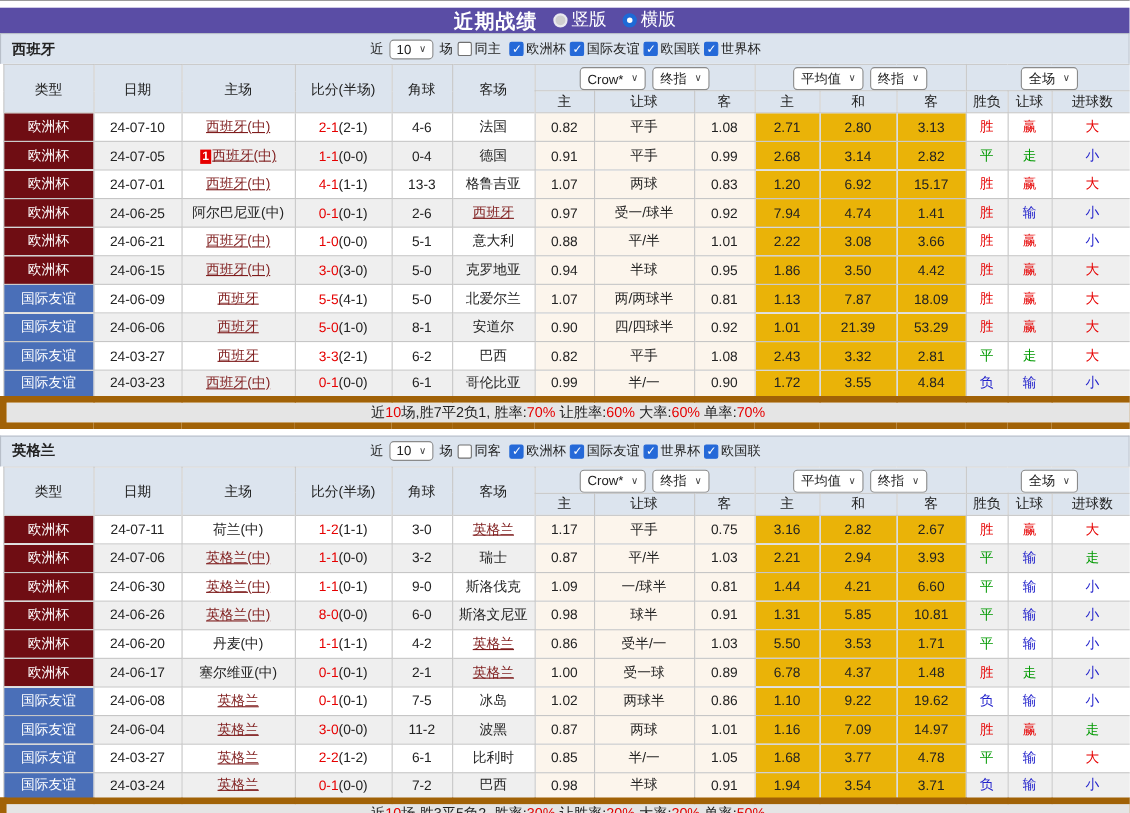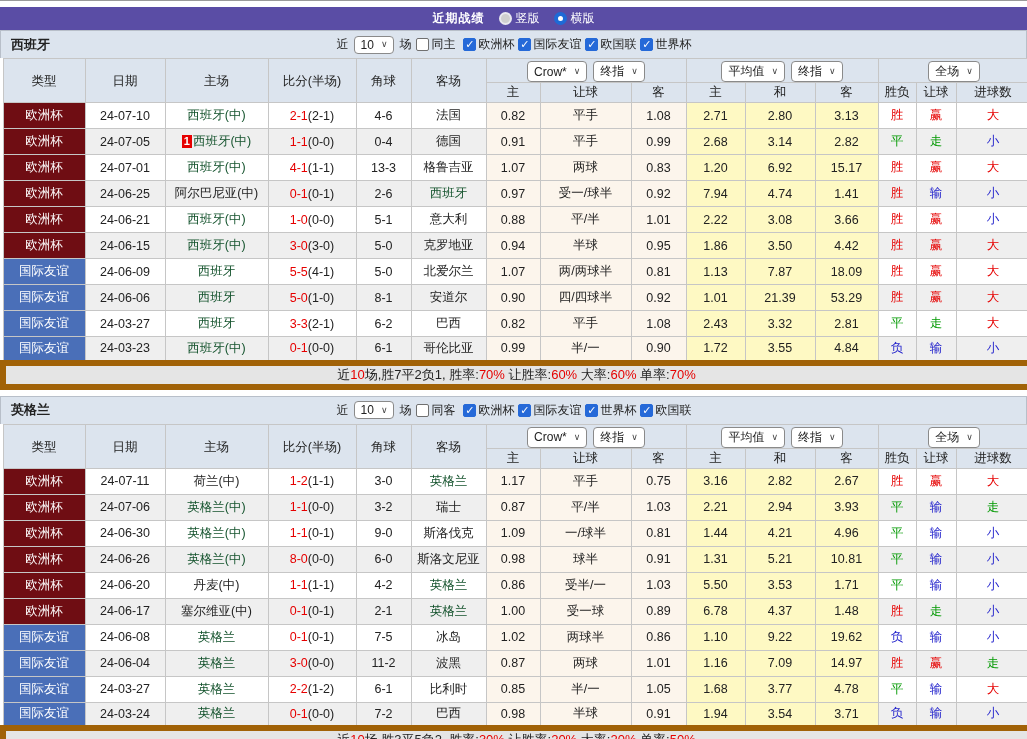--- a/index.html
+++ b/index.html
@@ -11,22 +11,22 @@
     border-top:1px solid #9a9a9a;
   }
   .top-gap { height:6px; background:#fff; }
 
   
   .title-bar {
     height:23px; background:#5a4da5;
     display:flex; align-items:center; justify-content:center; gap:14px;
     color:#fff;
   }
-  .title-bar .bar-title { font-weight:bold; font-size:12px; letter-spacing:1px; }
-  .radio-opt { display:inline-flex; align-items:center; gap:4px; cursor:pointer; font-size:12px; color:#fff; }
+  .title-bar .bar-title { font-weight:bold; font-size:18px; letter-spacing:1px; }
+  .radio-opt { display:inline-flex; align-items:center; gap:4px; cursor:pointer; font-size:16px; color:#fff; }
   .radio { width:13px; height:13px; border-radius:50%; display:inline-block; }
   .radio-off { background:#cfcfcf; border:2px solid #e9e9ef; }
   .radio-on  { background:#fff; border:4px solid #1e6ad6; }
 
   
   .sec-head {
     position:relative; height:28px; background:#dce4ee;
     border:1px solid #b8bfc9; border-bottom:none;
     display:flex; align-items:center; justify-content:center;
   }
@@ -56,26 +56,26 @@
   table.res th, table.res td { border:1px solid #c6c6c6; padding:0 2px; text-align:center; overflow:hidden; white-space:nowrap; }
   table.res thead th { background:#dce4ee; font-weight:normal; font-size:12.5px; color:#222; height:20px; }
   thead .grp-row th { border-bottom:none; padding-top:2px; }
   thead .sub-row th { height:20px; }
   .grp-selects { display:flex; justify-content:center; gap:6px; }
 
   tbody.rows td { height:26px; font-size:12.5px; }
   tbody.rows tr:nth-child(even) td.c-plain { background:#efefef; }
   tbody.rows tr:nth-child(odd)  td.c-plain { background:#fff; }
   td.c-crow { background:#fcf5ec;margin-top:45px; }
-  td.c-avg  { background:#fef9c3; }
+  td.c-avg  { background:#eab308; }
   td.c-type { color:#fff; font-size:12px; }
   .type-cup { background:#6f0d13; }
   .type-fr  { background:#4a6fb8; }
 
-  .tm-green { color:#14532d; }
+  .tm-green { color:#7f1d1d;text-decoration:underline; }
   .score-main { color:#e60000; }
   .score-half { color:#222; }
   .badge { display:inline-block; background:#e60000; color:#fff; font-size:11px; line-height:13px;
            padding:0 2px; margin-right:1px; font-weight:bold; }
   .res-r { color:#e60000; } .res-g { color:#009900; } .res-b { color:#2323cc; }
 
   tbody.sum td { height:23px; background:#e5e5e5; font-size:13px; text-align:center; border:6px solid #a16207; }
   tbody.sum .red { color:#e60000; }
 
   .section-gap { height:6px; background:#fff; }
@@ -531,37 +531,37 @@
           <td class="c-plain">24-06-30</td>
           <td class="c-plain"><span class="tm-green">英格兰(中)</span></td>
           <td class="c-plain"><span class="score-main">1-1</span><span class="score-half">(0-1)</span></td>
           <td class="c-plain">9-0</td>
           <td class="c-plain"><span>斯洛伐克</span></td>
           <td class="c-crow">1.09</td>
           <td class="c-crow">一/球半</td>
           <td class="c-crow">0.81</td>
           <td class="c-avg">1.44</td>
           <td class="c-avg">4.21</td>
-          <td class="c-avg">4.96</td>
+          <td class="c-avg">6.60</td>
           <td class="c-plain"><span class="res-g">平</span></td>
           <td class="c-plain"><span class="res-b">输</span></td>
           <td class="c-plain"><span class="res-b">小</span></td>
         </tr>
         <tr>
           <td class="c-type type-cup">欧洲杯</td>
           <td class="c-plain">24-06-26</td>
           <td class="c-plain"><span class="tm-green">英格兰(中)</span></td>
           <td class="c-plain"><span class="score-main">8-0</span><span class="score-half">(0-0)</span></td>
           <td class="c-plain">6-0</td>
           <td class="c-plain"><span>斯洛文尼亚</span></td>
           <td class="c-crow">0.98</td>
           <td class="c-crow">球半</td>
           <td class="c-crow">0.91</td>
           <td class="c-avg">1.31</td>
-          <td class="c-avg">5.21</td>
+          <td class="c-avg">5.85</td>
           <td class="c-avg">10.81</td>
           <td class="c-plain"><span class="res-g">平</span></td>
           <td class="c-plain"><span class="res-b">输</span></td>
           <td class="c-plain"><span class="res-b">小</span></td>
         </tr>
         <tr>
           <td class="c-type type-cup">欧洲杯</td>
           <td class="c-plain">24-06-20</td>
           <td class="c-plain"><span>丹麦(中)</span></td>
           <td class="c-plain"><span class="score-main">1-1</span><span class="score-half">(1-1)</span></td>

